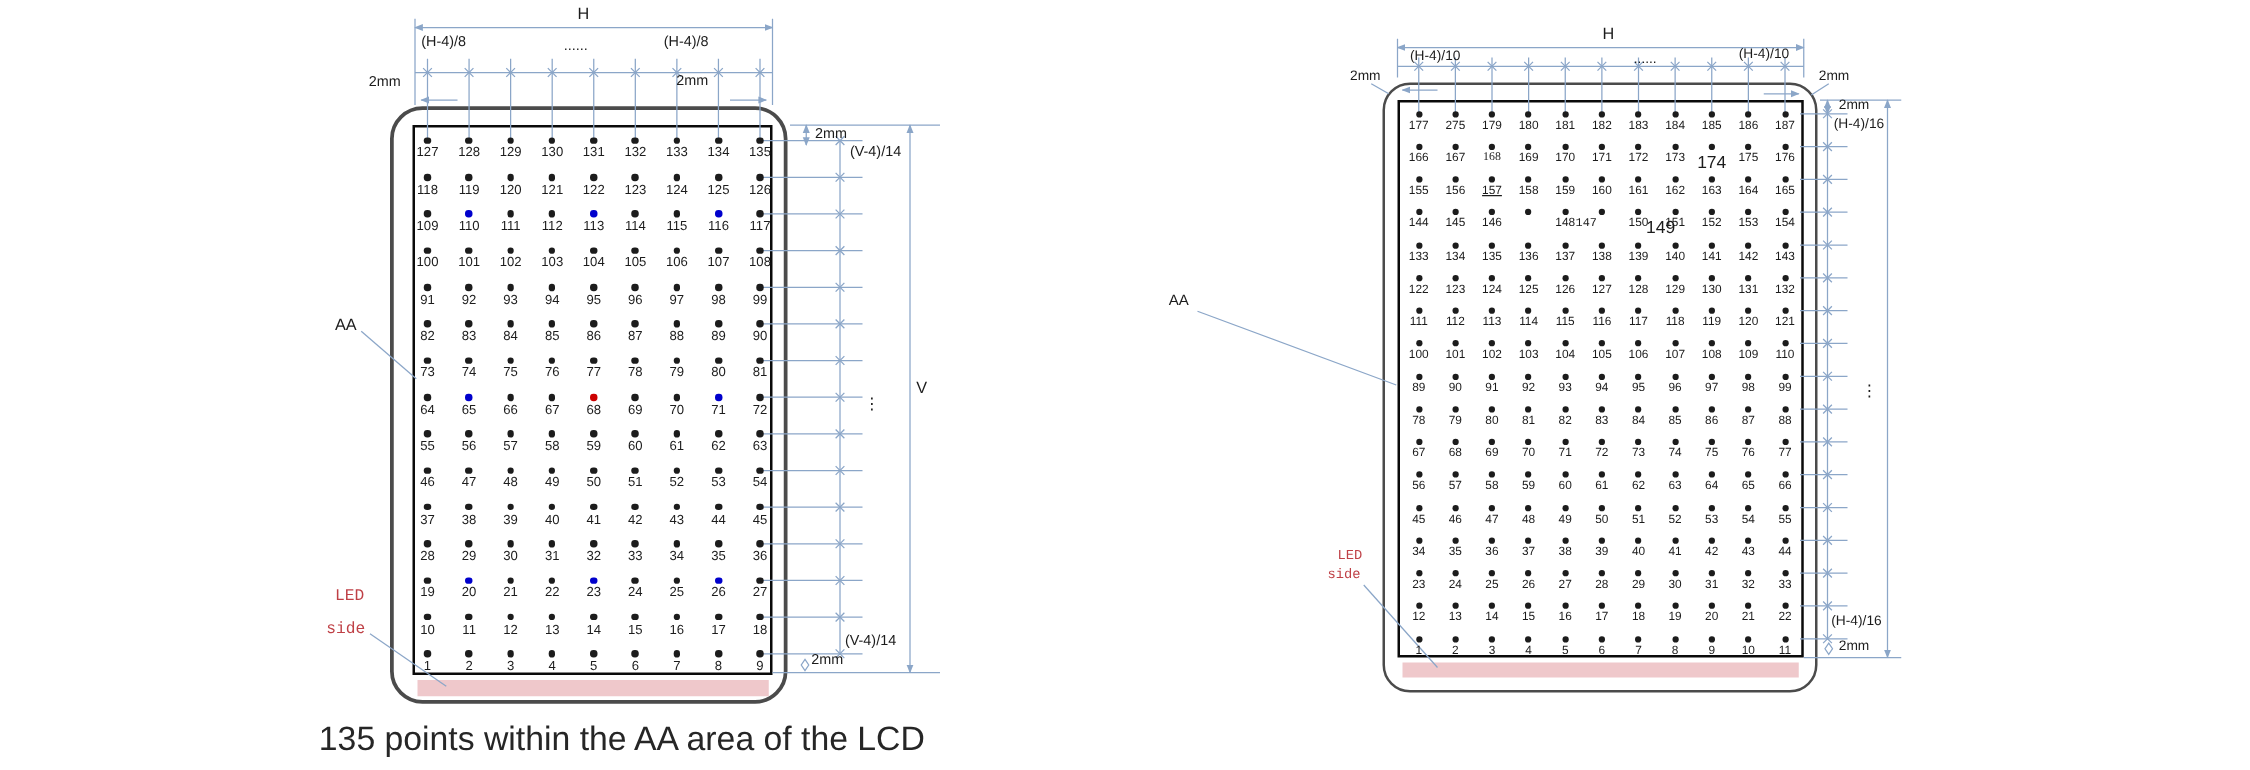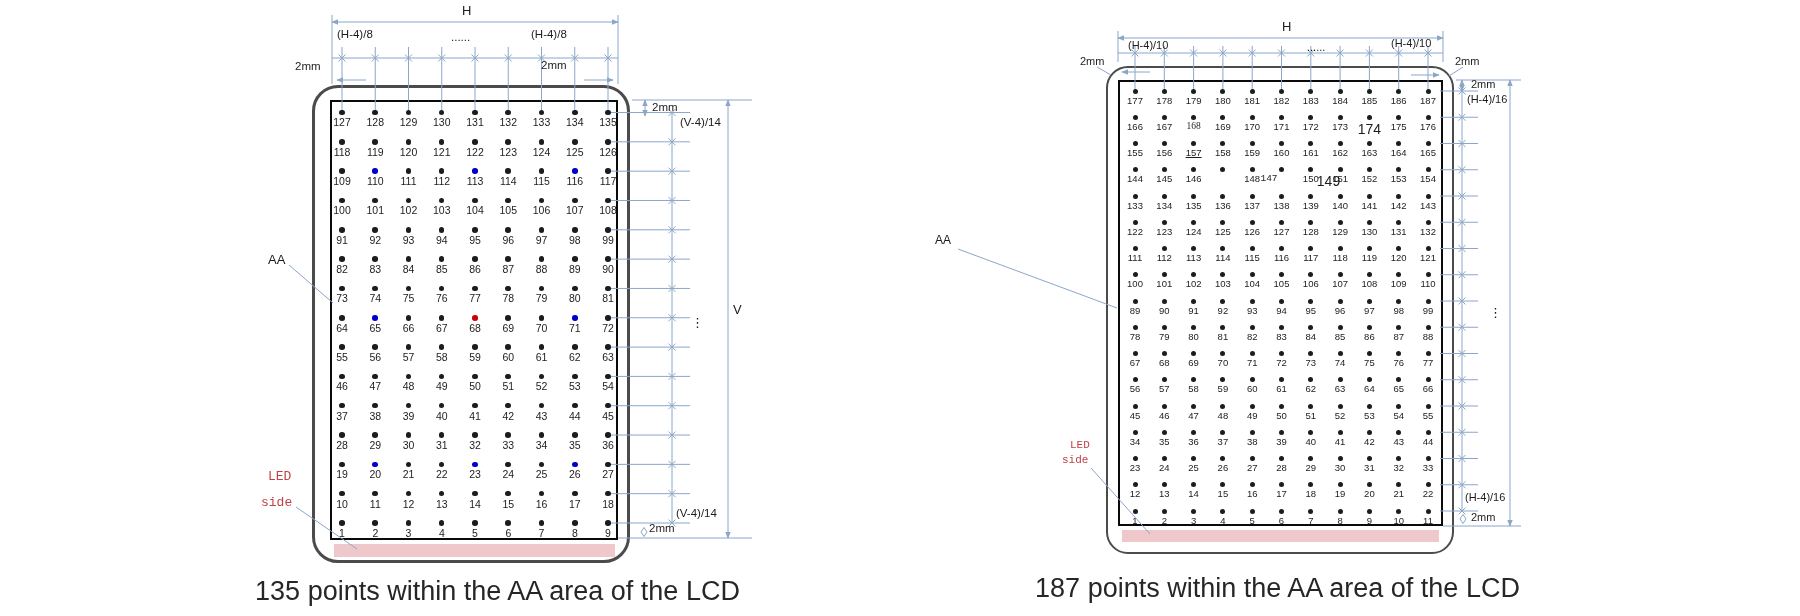--- a/index.html
+++ b/index.html
@@ -804,21 +804,21 @@
       <div class="num" style="left: 1326.1px; top: 121.8px; width: 28px; font-size: 9.5px;">173</div>
       <div class="dot" style="left: 1366.9px; top: 114.8px; width: 5px; height: 5px; background: rgb(28, 28, 28);"></div>
       <div class="num" style="left: 1355.4px; top: 121.8px; width: 28px; font-size: 14px;">174</div>
       <div class="dot" style="left: 1396.2px; top: 114.8px; width: 5px; height: 5px; background: rgb(28, 28, 28);"></div>
       <div class="num" style="left: 1384.7px; top: 121.8px; width: 28px; font-size: 9.5px;">175</div>
       <div class="dot" style="left: 1425.5px; top: 114.8px; width: 5px; height: 5px; background: rgb(28, 28, 28);"></div>
       <div class="num" style="left: 1414px; top: 121.8px; width: 28px; font-size: 9.5px;">176</div>
       <div class="dot" style="left: 1132.5px; top: 88.5px; width: 5px; height: 5px; background: rgb(28, 28, 28);"></div>
       <div class="num" style="left: 1121px; top: 95.5px; width: 28px; font-size: 9.5px;">177</div>
       <div class="dot" style="left: 1161.8px; top: 88.5px; width: 5px; height: 5px; background: rgb(28, 28, 28);"></div>
-      <div class="num" style="left: 1150.3px; top: 95.5px; width: 28px; font-size: 9.5px;">178</div>
+      <div class="num" style="left: 1150.3px; top: 95.5px; width: 28px; font-size: 9.5px;">275</div>
       <div class="dot" style="left: 1191.1px; top: 88.5px; width: 5px; height: 5px; background: rgb(28, 28, 28);"></div>
       <div class="num" style="left: 1179.6px; top: 95.5px; width: 28px; font-size: 9.5px;">179</div>
       <div class="dot" style="left: 1220.4px; top: 88.5px; width: 5px; height: 5px; background: rgb(28, 28, 28);"></div>
       <div class="num" style="left: 1208.9px; top: 95.5px; width: 28px; font-size: 9.5px;">180</div>
       <div class="dot" style="left: 1249.7px; top: 88.5px; width: 5px; height: 5px; background: rgb(28, 28, 28);"></div>
       <div class="num" style="left: 1238.2px; top: 95.5px; width: 28px; font-size: 9.5px;">181</div>
       <div class="dot" style="left: 1279px; top: 88.5px; width: 5px; height: 5px; background: rgb(28, 28, 28);"></div>
       <div class="num" style="left: 1267.5px; top: 95.5px; width: 28px; font-size: 9.5px;">182</div>
       <div class="dot" style="left: 1308.3px; top: 88.5px; width: 5px; height: 5px; background: rgb(28, 28, 28);"></div>
       <div class="num" style="left: 1296.8px; top: 95.5px; width: 28px; font-size: 9.5px;">183</div>
@@ -856,14 +856,13 @@
   <div class="dim small" style="left:1080px;top:55px;">2mm</div>
   <div class="dim small" style="left:1455px;top:55px;">2mm</div>
   <div class="dim small" style="left:1471px;top:78px;">2mm</div>
   <div class="dim small" style="left:1467px;top:93px;">(H-4)/16</div>
   <div class="dim vellip" style="left:1489px;top:306px;">⋮</div>
   <div class="dim small" style="left:1465px;top:491px;">(H-4)/16</div>
   <div class="dim small" style="left:1471px;top:511px;">2mm</div>
   <div class="aalbl" style="left:935px;top:233px;font-size:12px;">AA</div>
   <div class="ledtxt small" style="left: 1070px; top: 440px; color: rgb(191, 64, 70);">LED</div>
   <div class="ledtxt small" style="left: 1062px; top: 455px; color: rgb(191, 64, 70);">side</div>
-  <div class="caption" style="left:1020px;top:572px;width:515px;">187 points within the AA area of the LCD</div>
 </div>
 
 </body></html>

